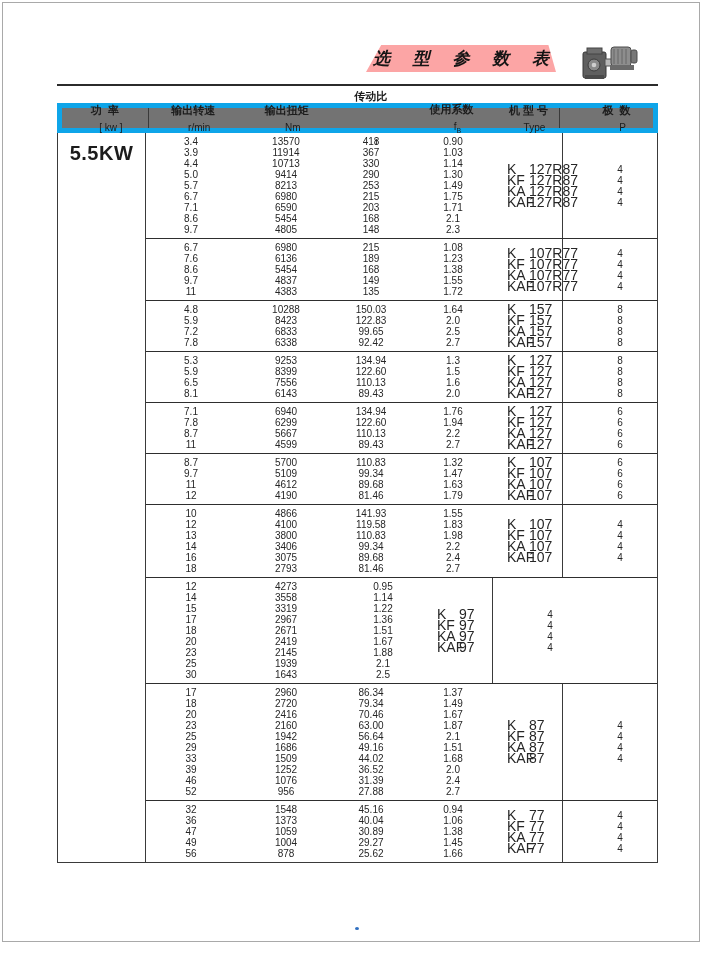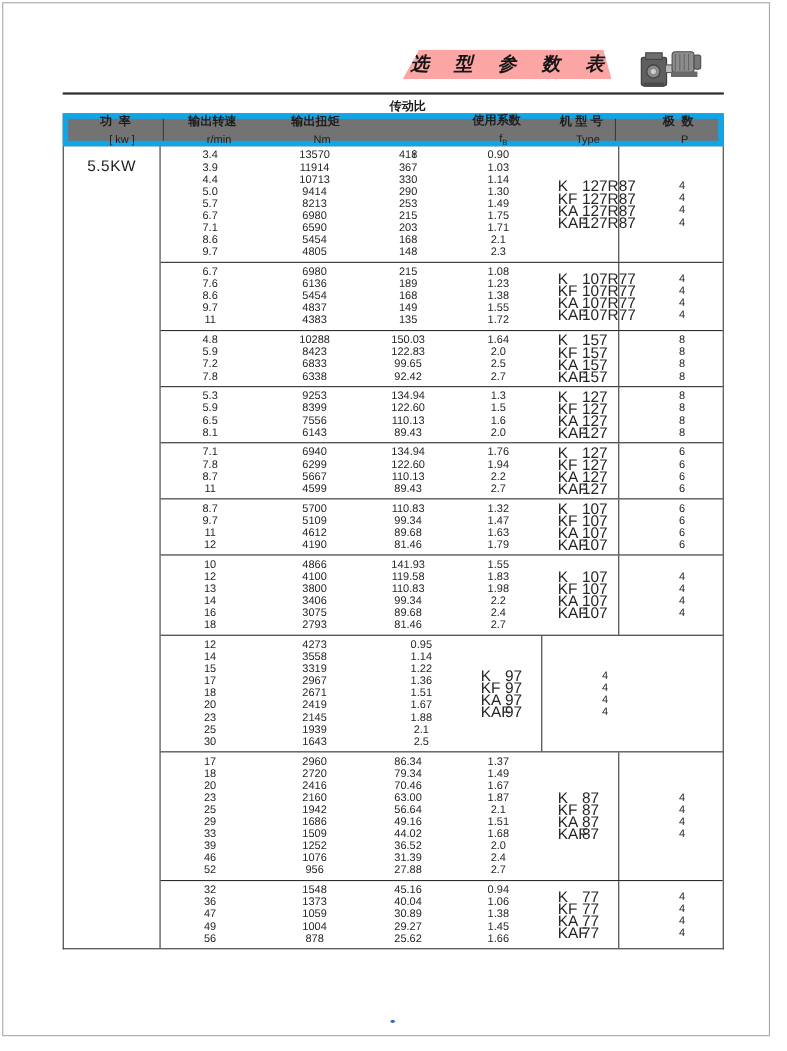--- a/index.html
+++ b/index.html
@@ -32,21 +32,21 @@
   .h-speed{width:90px;}
   .h-torque{width:100px;}
   .h-ratio{width:70px;gap:32px;}
   .h-factor{width:94px;align-items:center;}
   .h-type{width:63px;border-right:1px solid #3a3a3a;}
   .h-poles{width:94px;padding-left:20px;}
 
   .tbody{display:flex;border:1px solid #3a3a3a;border-top:none;box-sizing:border-box;width:601px;}
   .power-col{width:88px;border-right:1px solid #3a3a3a;box-sizing:border-box;
         display:flex;justify-content:center;align-items:flex-start;padding-top:9px;}
-  .power-val{font-size:14px;font-weight:normal;letter-spacing:0.5px;}
+  .power-val{font-size:20px;font-weight:bold;letter-spacing:0.5px;}
   .blocks{flex:1;display:flex;flex-direction:column;}
   .block{display:flex;align-items:stretch;}
   .block + .block{border-top:1.5px solid #2e2e2e;}
   .bcol{display:flex;flex-direction:column;justify-content:center;box-sizing:border-box;padding:3px 0;}
   .cell{font-size:10px;line-height:11px;text-align:center;color:#262626;}
   .b-speed{width:90px;}
   .b-torque{width:100px;}
   .b-ratio{width:70px;}
   .b-factor{width:94px;}
   .b-type{width:63px;border-right:1px solid #3a3a3a;align-items:flex-start;padding-left:7px;}

